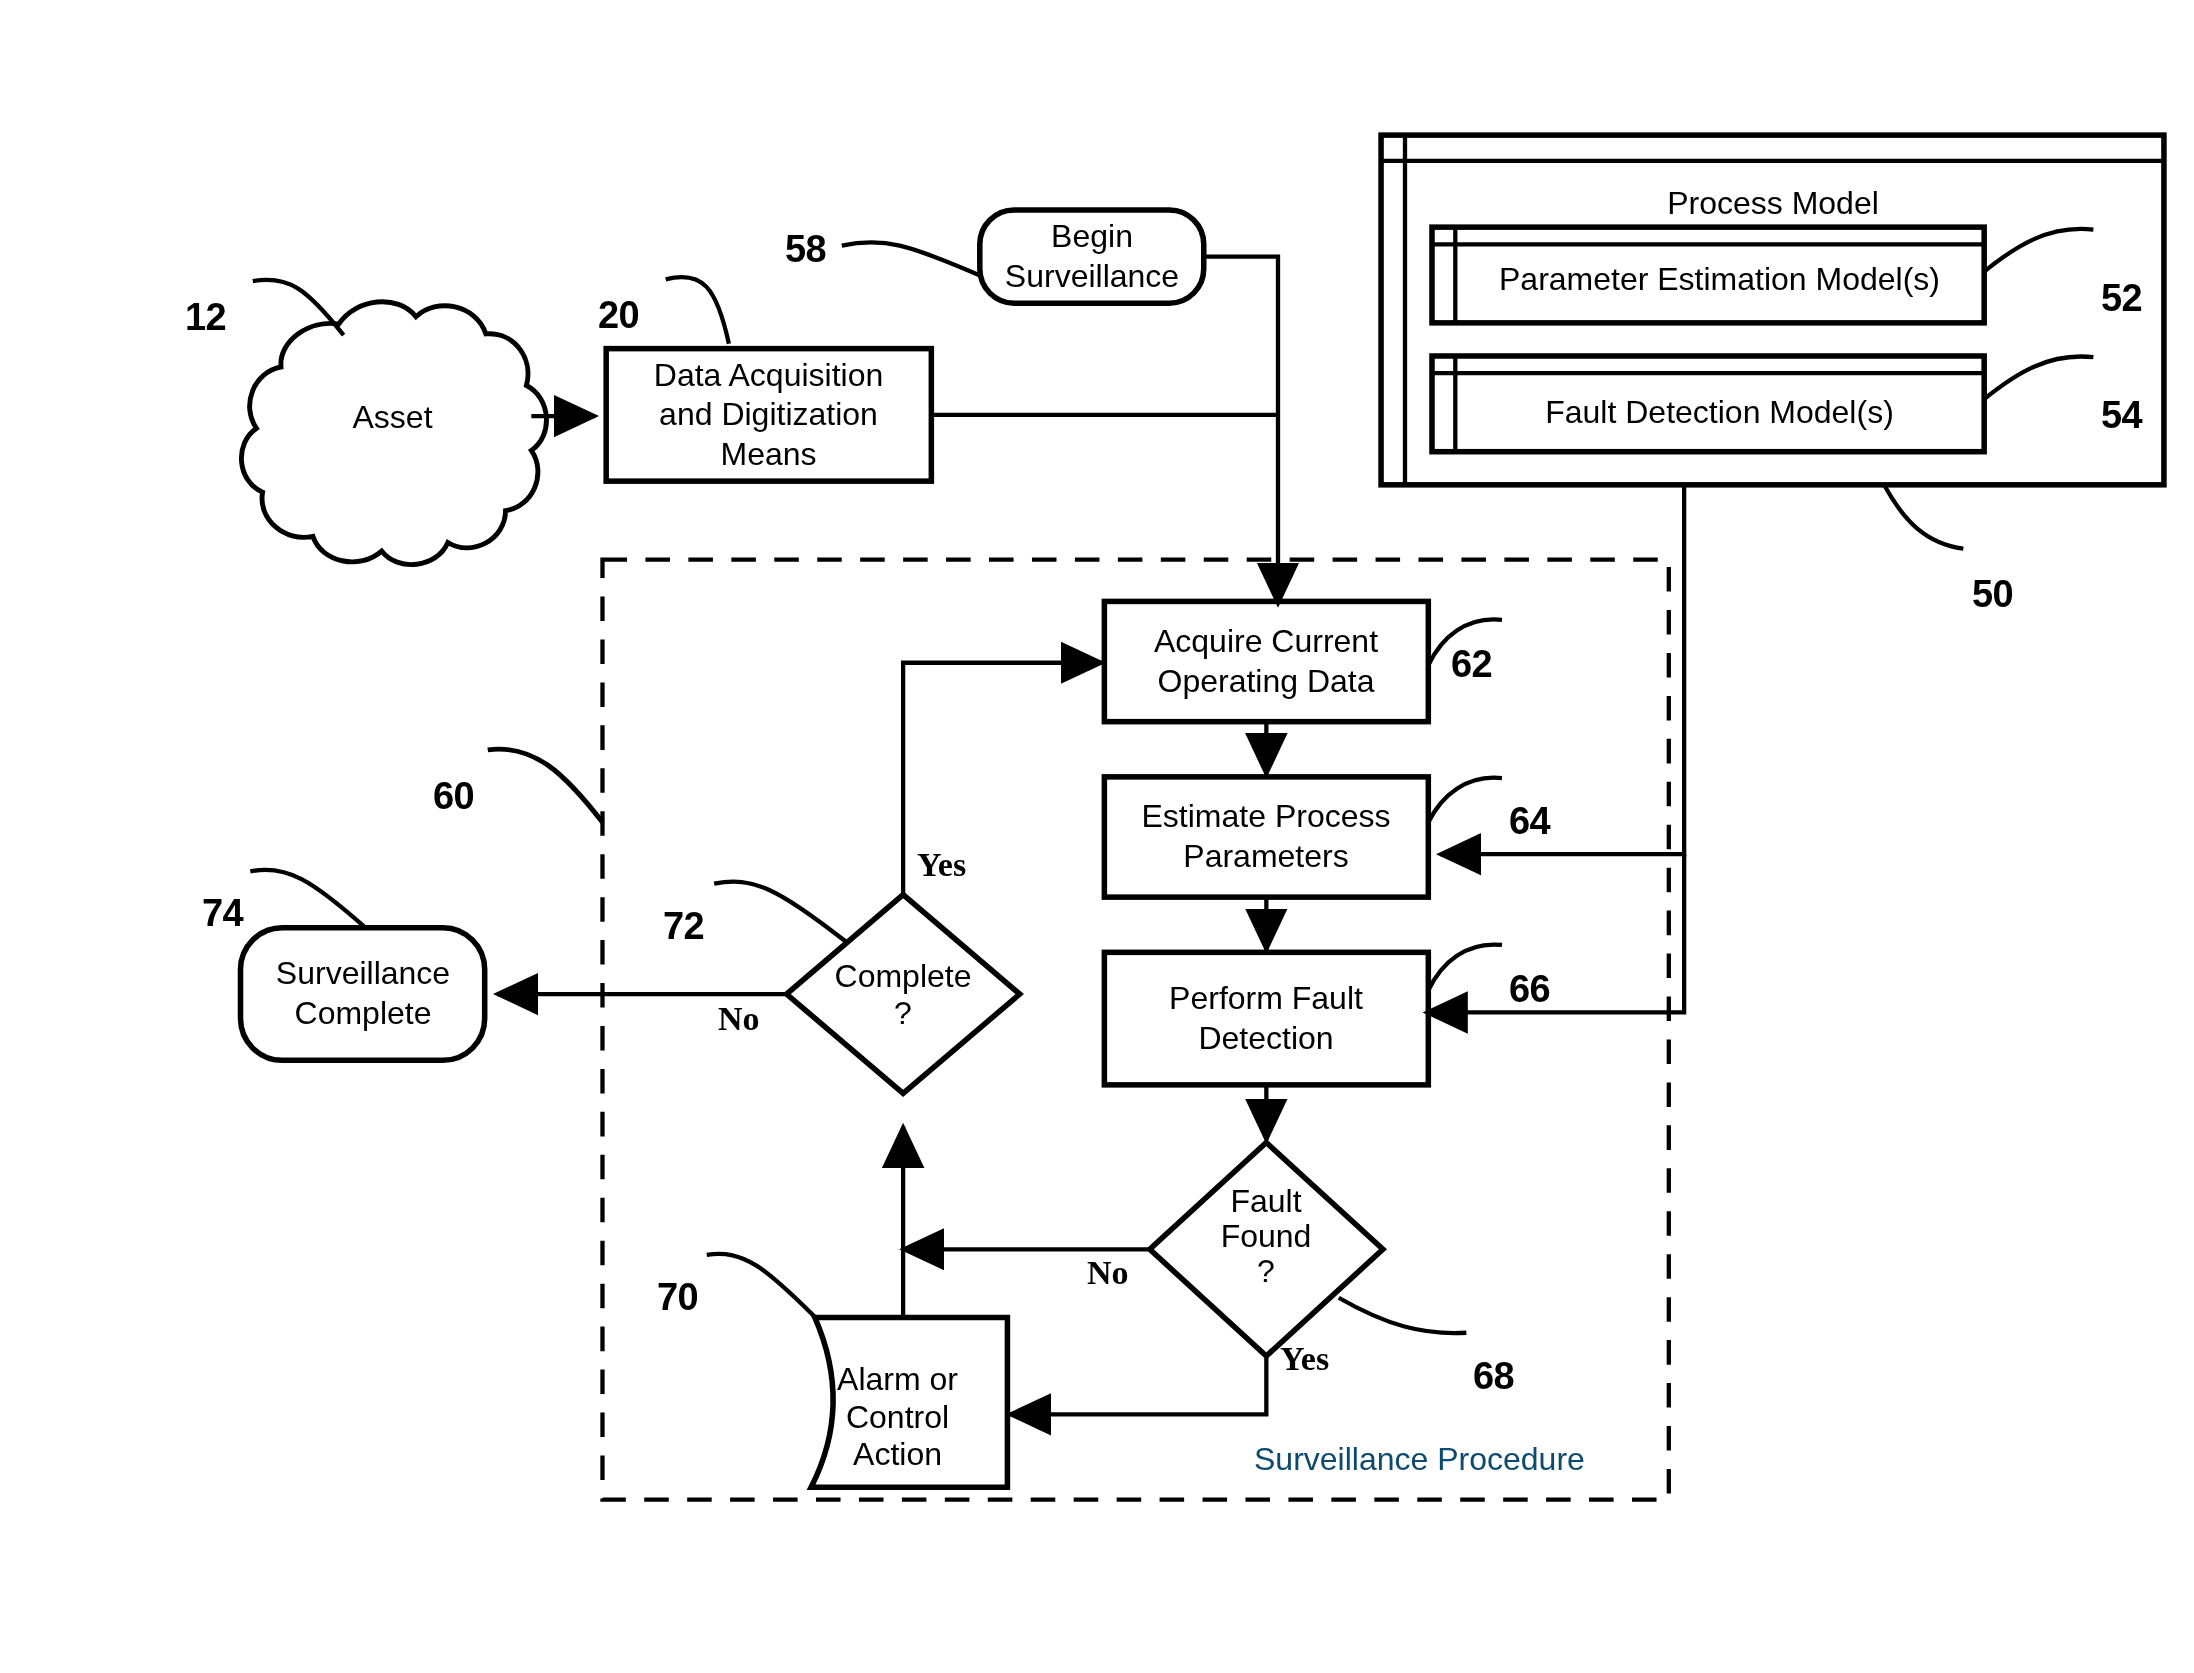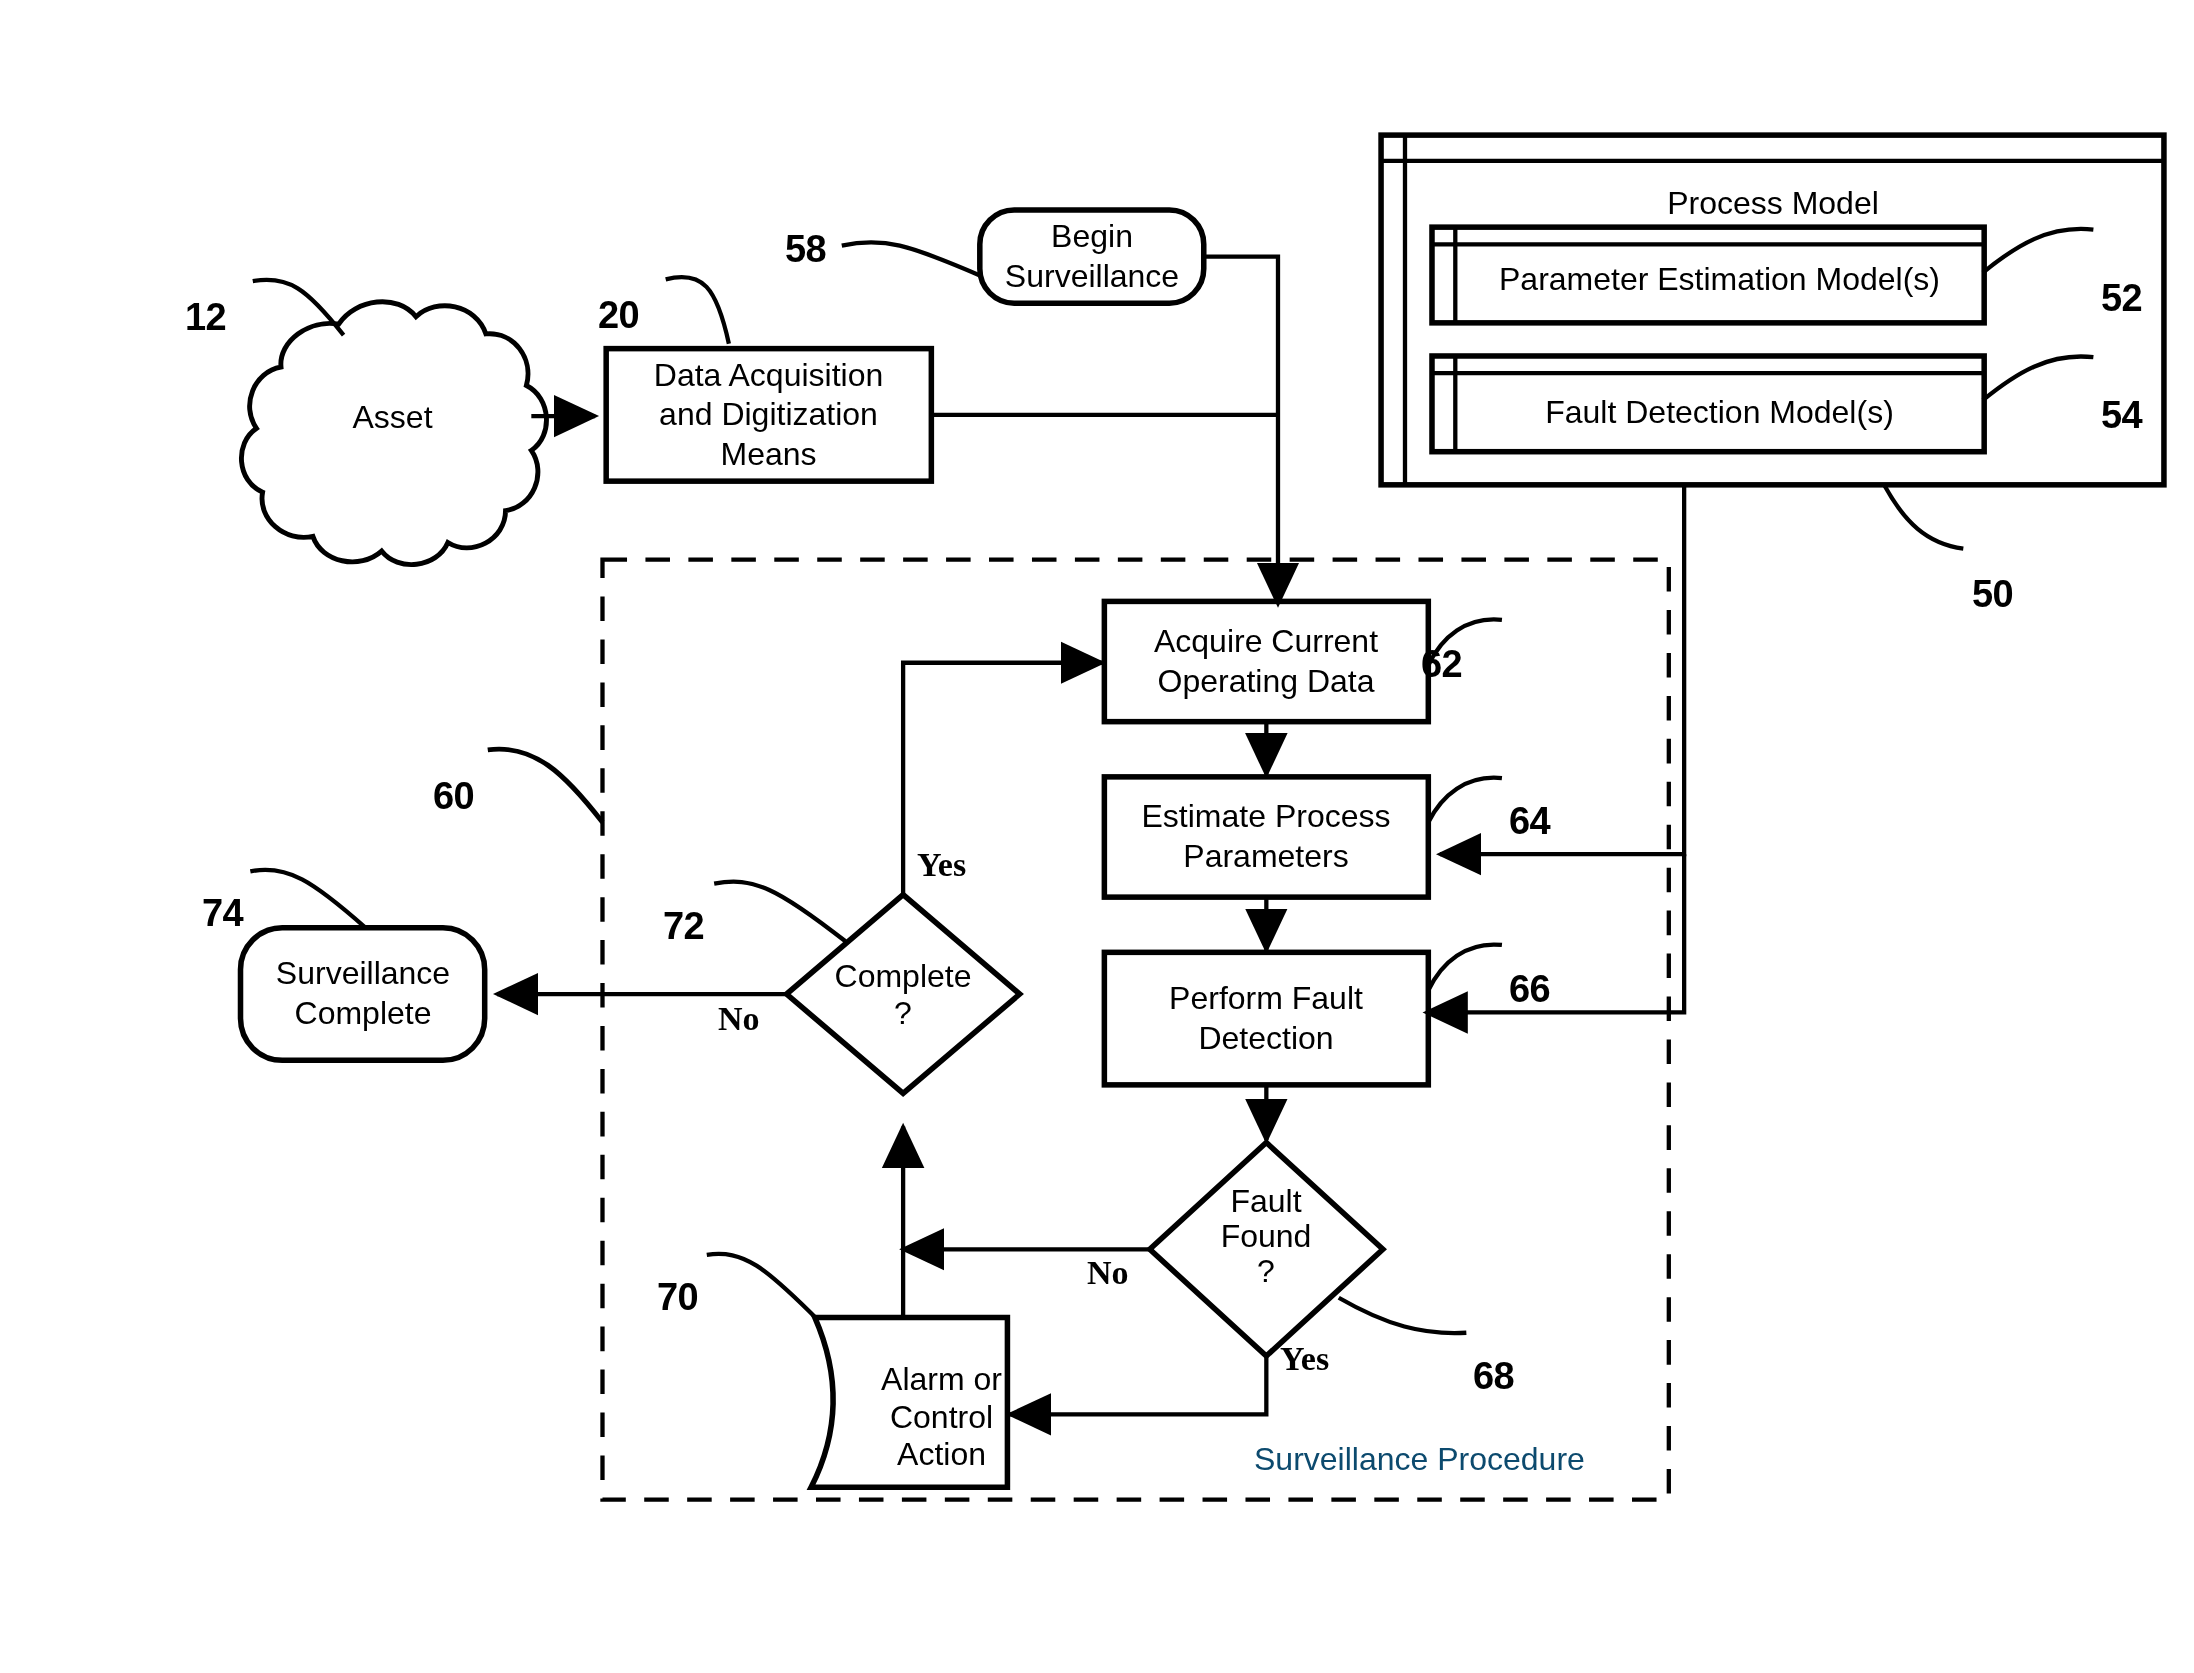--- a/index.html
+++ b/index.html
@@ -178,21 +178,21 @@
   <div class="node-label" style="left:1104px;top:779px;width:324px;height:115px;">Estimate Process
 Parameters</div>
 
   <div class="node-label" style="left:1104px;top:956px;width:324px;height:125px;">Perform Fault
 Detection</div>
 
   <div class="node-label" style="left:1168px;top:1166px;width:196px;height:141px;line-height:1.10;">Fault
 Found
 ?</div>
 
-  <div class="node-label" style="left:852px;top:1320px;width:179px;height:195px;line-height:1.18;">Alarm or
+  <div class="node-label" style="left:808px;top:1320px;width:179px;height:195px;line-height:1.18;">Alarm or
 Control
 Action</div>
 
   <div class="node-label" style="left:805px;top:939px;width:196px;height:112px;line-height:1.16;">Complete
 ?</div>
 
   <div class="node-label" style="left:241px;top:931px;width:244px;height:125px;">Surveillance
 Complete</div>
 
   <div class="group-label" style="left:1254px;top:1441px;">Surveillance Procedure</div>
@@ -204,21 +204,21 @@
   <div class="ref-num" style="left:785px;top:184px;">58</div>
 
   <div class="ref-num" style="left:1972px;top:529px;">50</div>
 
   <div class="ref-num" style="left:2101px;top:233px;">52</div>
 
   <div class="ref-num" style="left:2101px;top:350px;">54</div>
 
   <div class="ref-num" style="left:433px;top:731px;">60</div>
 
-  <div class="ref-num" style="left:1421px;top:599px;text-align:right;">62</div>
+  <div class="ref-num" style="left:1451px;top:599px;text-align:right;">62</div>
 
   <div class="ref-num" style="left:1509px;top:756px;">64</div>
 
   <div class="ref-num" style="left:1509px;top:924px;">66</div>
 
   <div class="ref-num" style="left:1473px;top:1311px;">68</div>
 
   <div class="ref-num" style="left:657px;top:1232px;">70</div>
 
   <div class="ref-num" style="left:663px;top:861px;text-align:center;">72</div>

